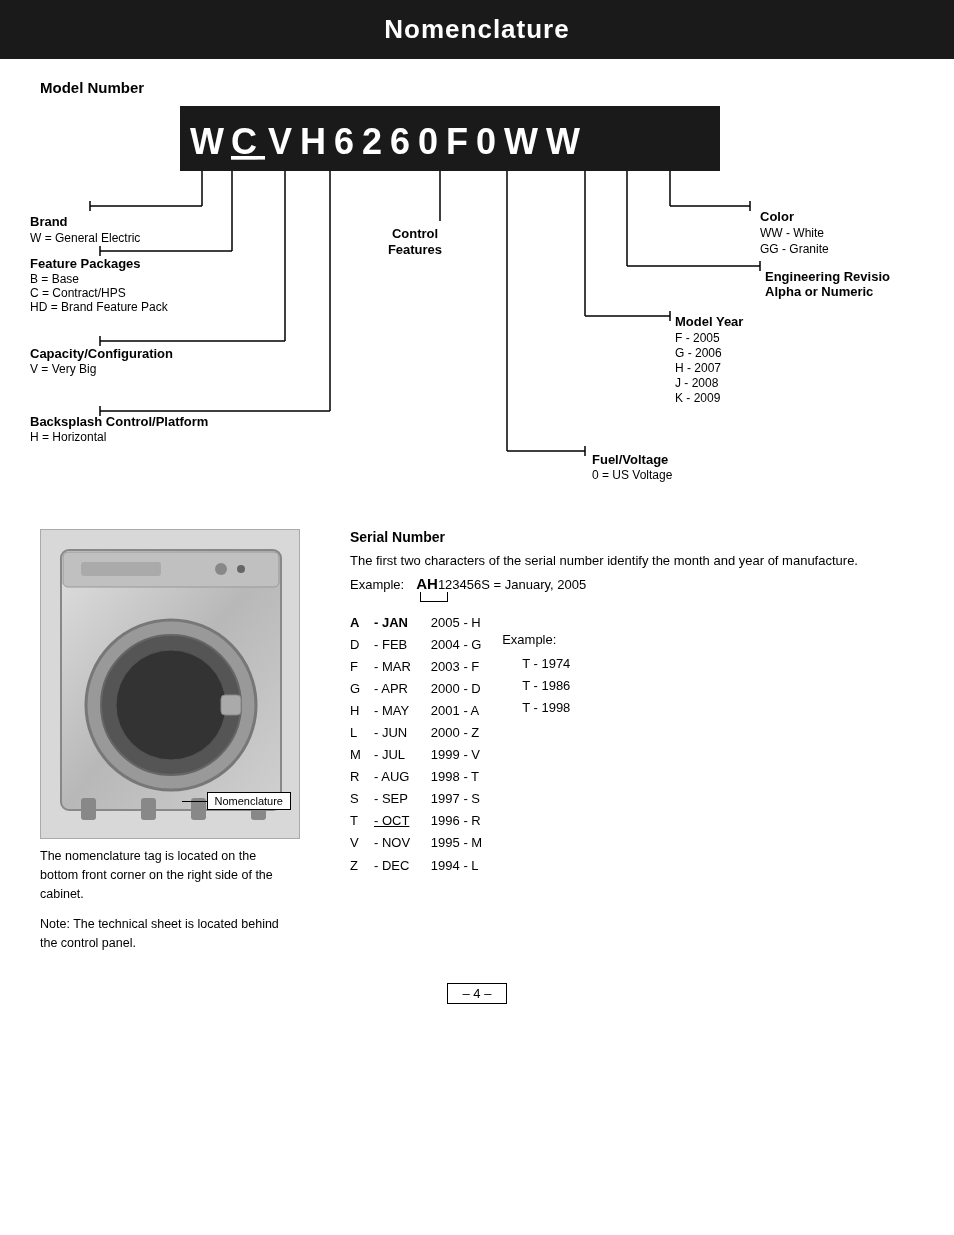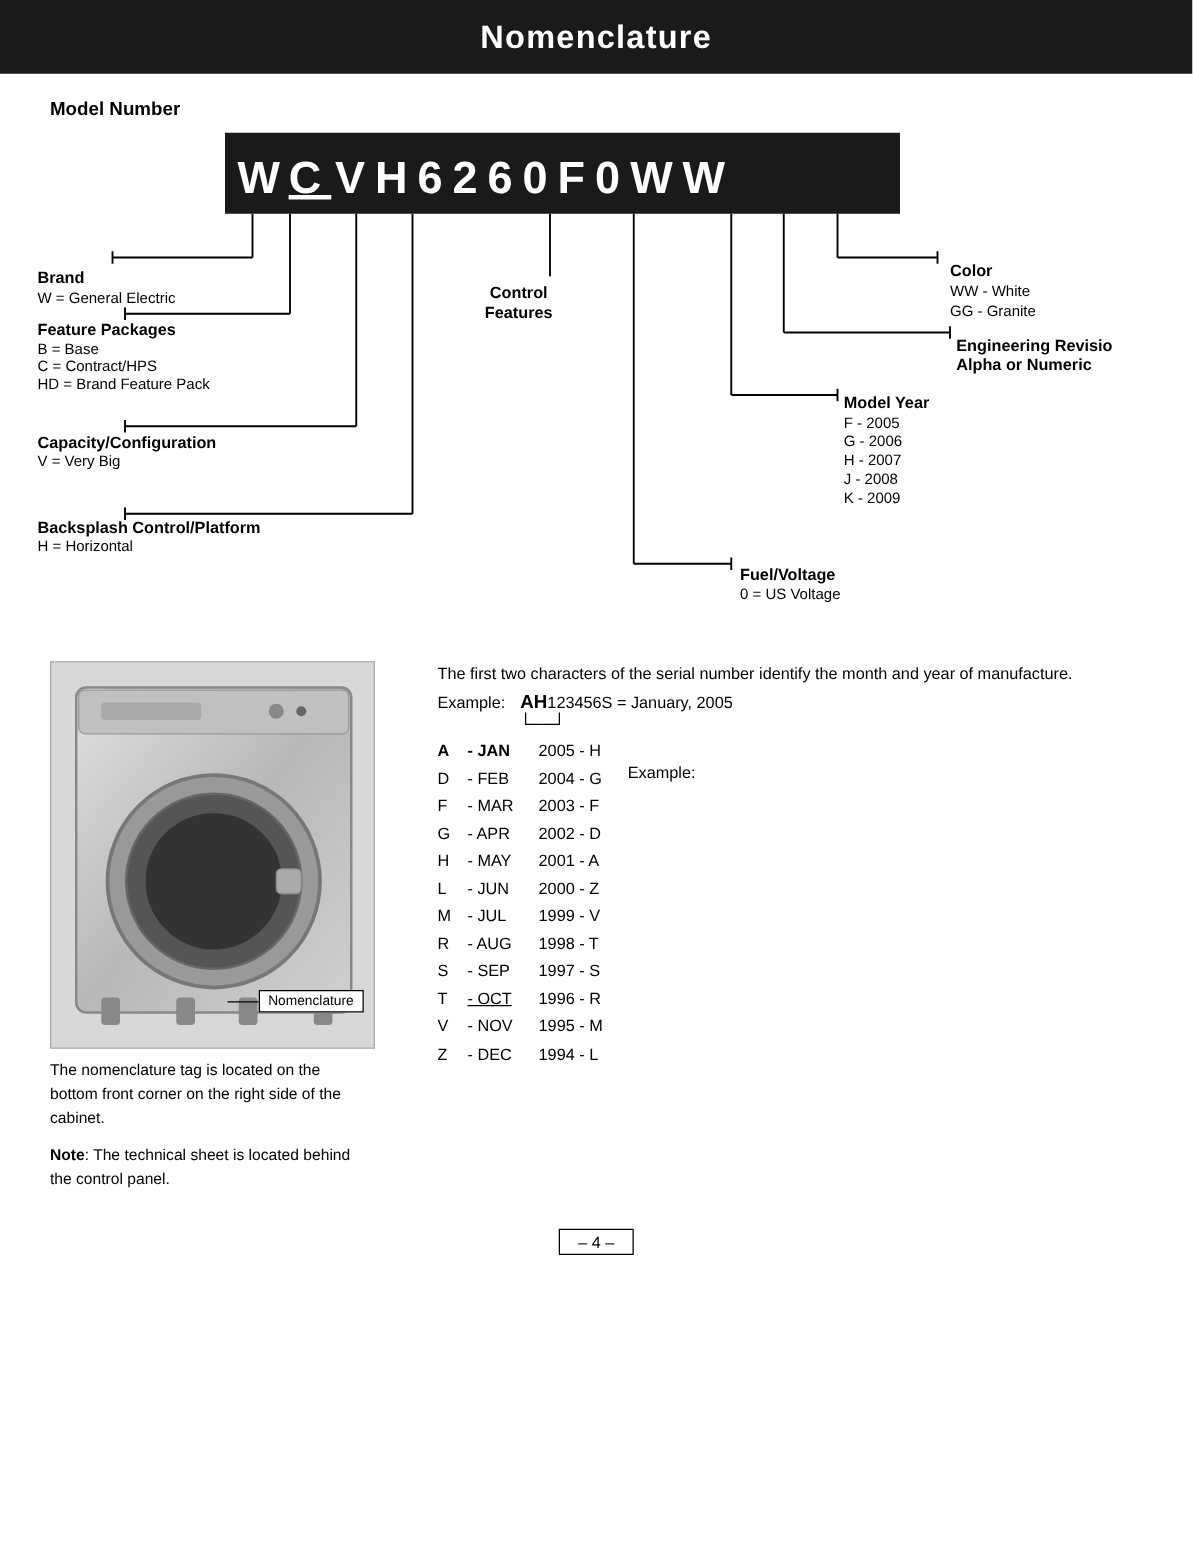--- a/index.html
+++ b/index.html
@@ -60,21 +60,21 @@
       line-height: 1.5;
       margin-bottom: 12px;
       width: 250px;
     }
     .image-caption-note {
       font-size: 12.5px;
       line-height: 1.5;
       width: 250px;
     }
     .image-caption-note strong {
-      font-weight: bold;
+      font-weight: normal;
     }
 
     
     .right-panel {
       flex: 1;
     }
 
     .serial-number-title {
       font-size: 14px;
       font-weight: bold;
@@ -248,20 +248,21 @@
       </div>
     </div>
 
     <p class="image-caption">The nomenclature tag is located on the bottom front corner on the right side of the cabinet.</p>
     <p class="image-caption-note">
       <strong>Note</strong><span>: The technical sheet is located behind the control panel.</span>
     </p>
   </div>
 
   <div class="right-panel">
+    <div class="serial-number-title">Serial Number</div>
     <div class="serial-desc">The first two characters of the serial number identify the month and year of manufacture.</div>
 
     <div style="display:flex; align-items:baseline; margin-bottom:0; font-size:13px;">
       <span style="margin-right:12px;">Example:</span>
       <span style="font-weight:bold; font-size:15px;">AH</span>
         <span style="font-size:13px;">123456S = January, 2005</span>
     </div>
 
     <div style="display:flex; margin-left:70px; margin-bottom:10px;">
       <div style="width:14px; height:10px; border-left:1px solid #000; border-bottom:1px solid #000;"></div>
@@ -321,34 +322,39 @@
               <span style="font-weight:normal;">- DEC</span>
             </div>
           </div>
       </div>
 
       <div>
         <div id="years-container">
             <div style="font-size: 13px; line-height: 1.7;"><span style="font-weight:normal;">2005 - H</span></div>
             <div style="font-size: 13px; line-height: 1.7;"><span style="font-weight:normal;">2004 - G</span></div>
             <div style="font-size: 13px; line-height: 1.7;"><span style="font-weight:normal;">2003 - F</span></div>
-            <div style="font-size: 13px; line-height: 1.7;"><span style="font-weight:normal;">2002 - D</span></div>
+            <div style="font-size: 13px; line-height: 1.7;"><span style="font-weight:normal;">2000 - D</span></div>
             <div style="font-size: 13px; line-height: 1.7;"><span style="font-weight:normal;">2001 - A</span></div>
             <div style="font-size: 13px; line-height: 1.7;"><span style="font-weight:normal;text-align:center;">2000 - Z</span></div>
             <div style="font-size: 13px; line-height: 1.7;"><span style="font-weight:normal;">1999 - V</span></div>
             <div style="font-size: 13px; line-height: 1.7;"><span style="font-weight:normal;">1998 - T</span></div>
             <div style="font-size: 13px; line-height: 1.7;"><span style="font-weight:normal;">1997 - S</span></div>
             <div style="font-size: 13px; line-height: 1.7;"><span style="font-weight:normal;">1996 - R</span></div>
             <div style="font-size: 13px; line-height: 1.7;"><span style="font-weight:normal;">1995 - M</span></div>
             <div style="font-size: 13px; line-height: 1.7;"><span style="font-weight:normal;">1994 - L</span></div>
           </div>
       </div>
 
       <div style="padding-top:0;">
         <div class="year-example" style="margin-top:20px;">
           <div style="font-size:13px; margin-bottom:6px;">Example:</div>
+          <div id="year-examples-container" style="font-size:13px; line-height:1.7; padding-left:20px;">
+              <div>T - 1974</div>
+              <div>T - 1986</div>
+              <div>T - 1998</div>
+            </div>
         </div>
       </div>
     </div>
   </div>
 </div>
 
 <div class="page-number">– 4 –</div>
 
 </body></html>

